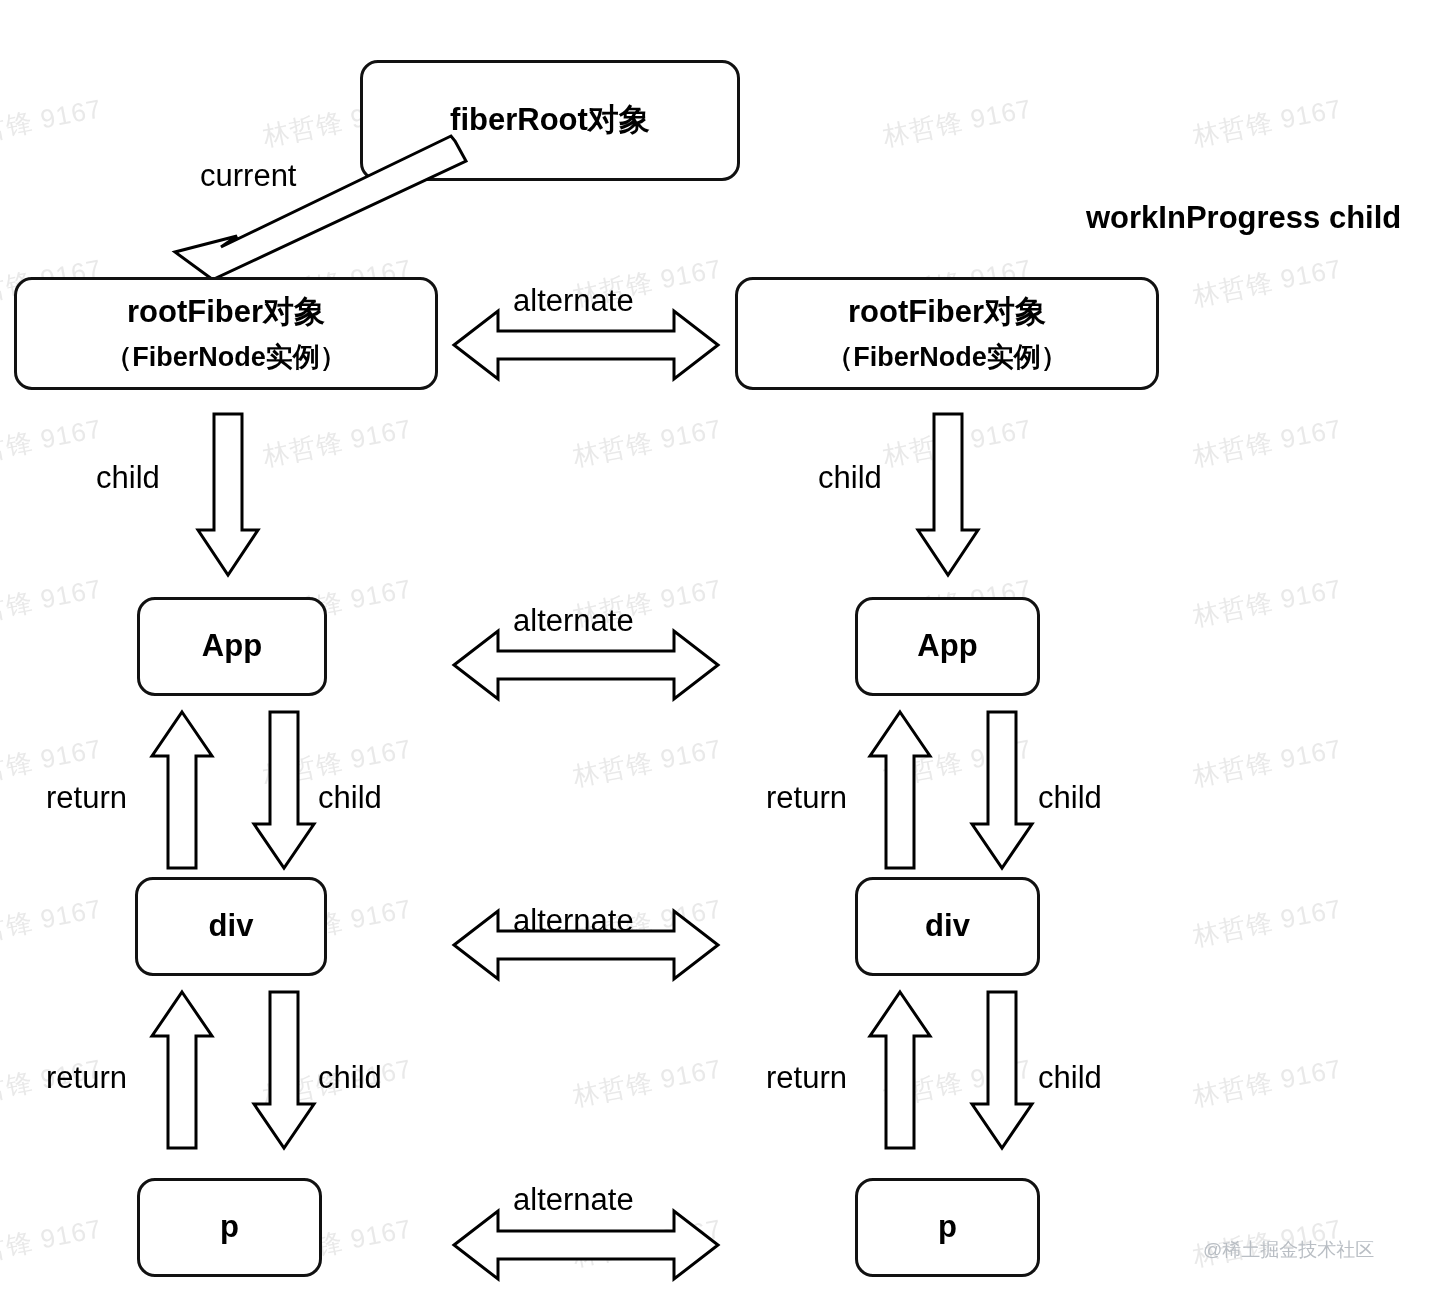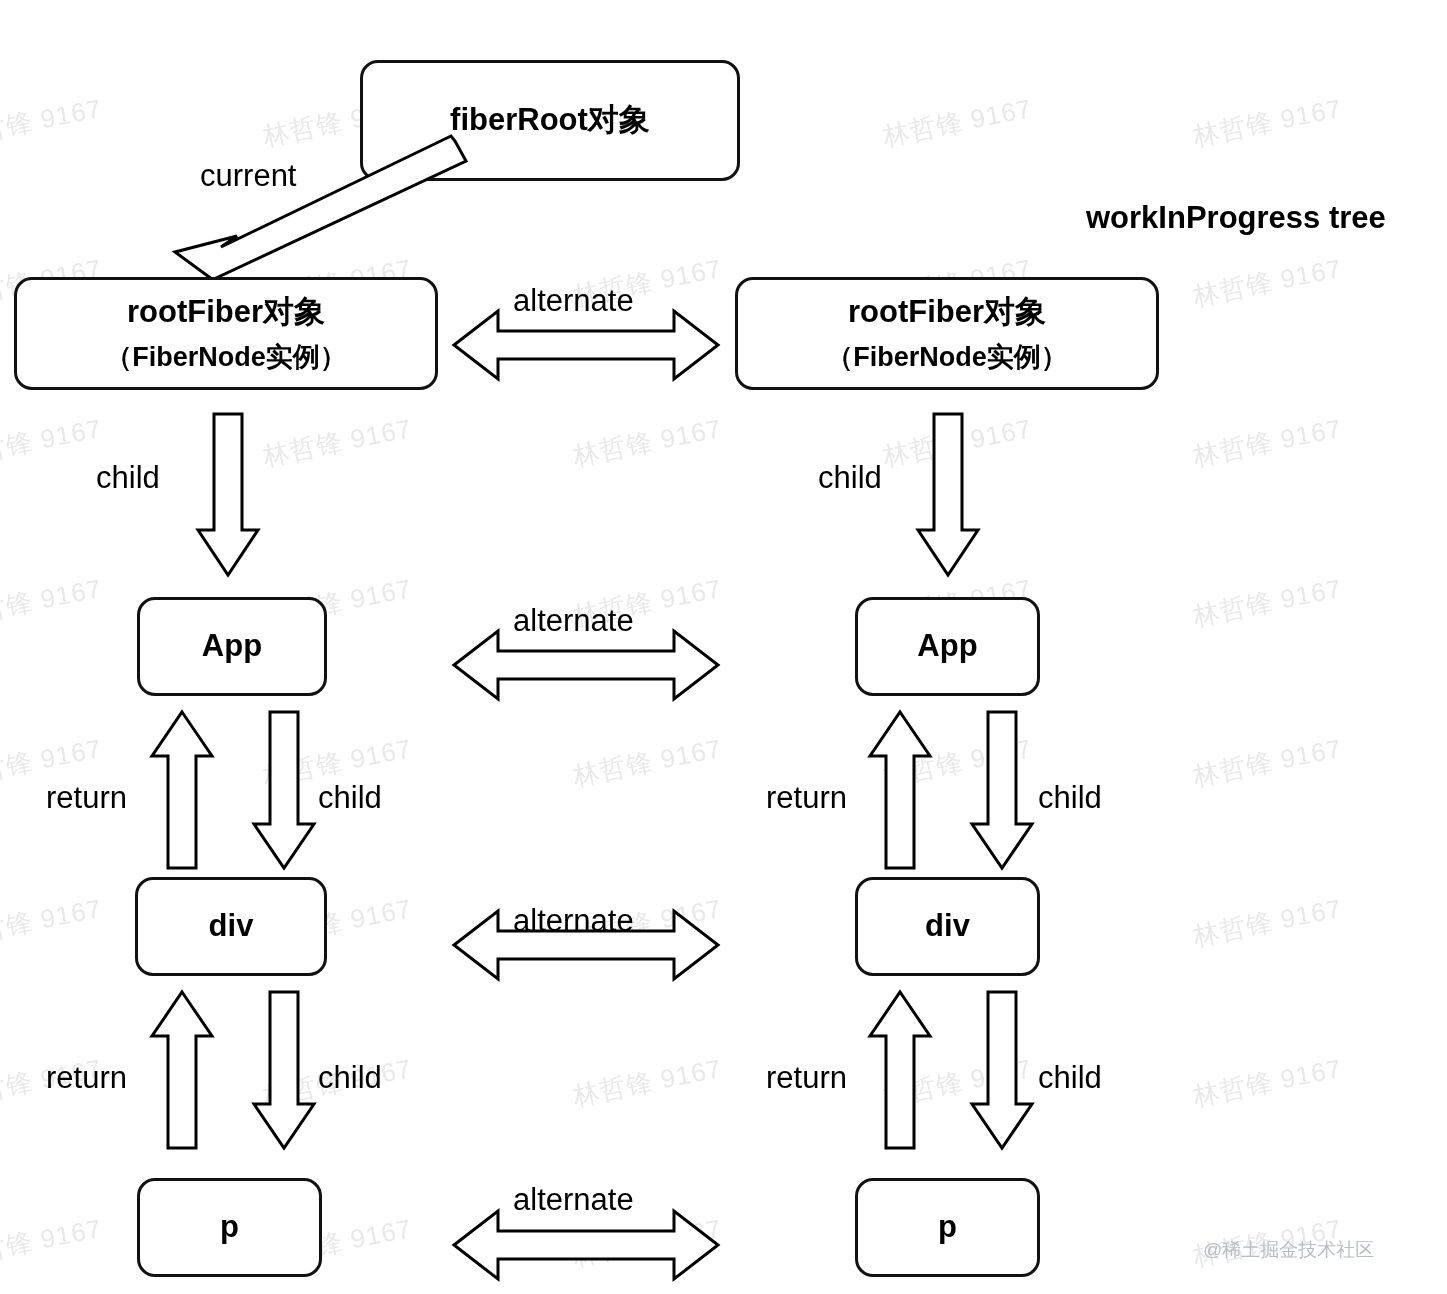--- a/index.html
+++ b/index.html
@@ -151,21 +151,21 @@
 
     <div class="node-box" style="left:360px; top:12px; width:380px; height:121px;margin-top:48px;">
       <div class="line1">fiberRoot对象</div>
     </div>
 
     <svg class="arrow-svg" style="left:0px; top:0px; width:500px; height:300px;" viewBox="0 0 500 300">
       <polygon class="arrow-shape" points="455,141 466,161 212,280 231,293 175,252 237,236 221,247 451,136"></polygon>
     </svg>
     <div class="edge-label" style="left:200px; top:158px;">current</div>
 
-    <div class="tree-label" style="left:1086px; top:200px;">workInProgress tree</div>
+    <div class="tree-label" style="left:1086px; top:200px;">workInProgress child</div>
 
     <div class="node-box" style="left:14px; top:277px; width:424px; height:113px;">
       <div class="line1">rootFiber对象</div>
       <div class="line2">（FiberNode实例）</div>
     </div>
 
     <div class="node-box" style="left:735px; top:277px; width:424px; height:113px;">
       <div class="line1">rootFiber对象</div>
       <div class="line2">（FiberNode实例）</div>
     </div>

